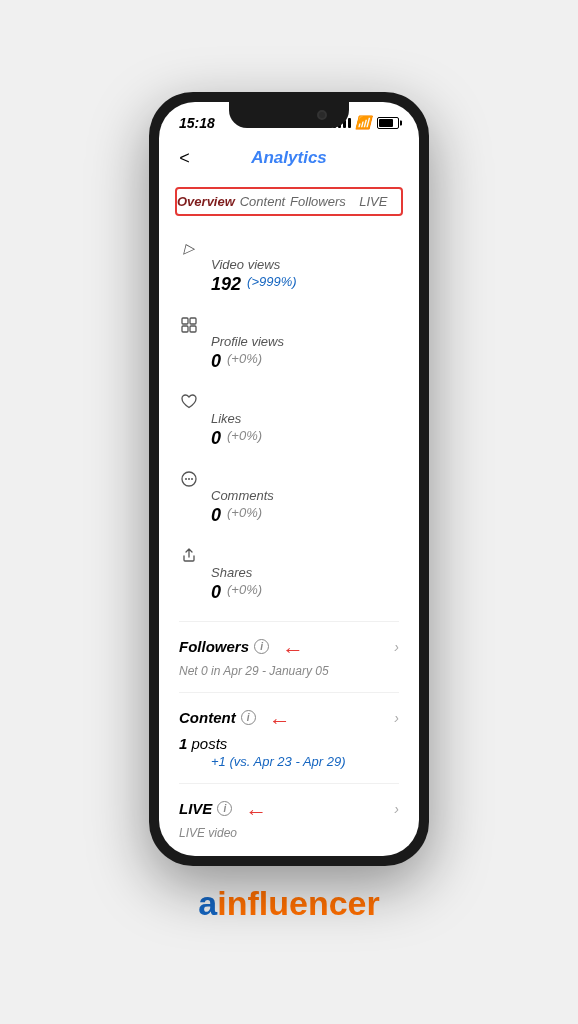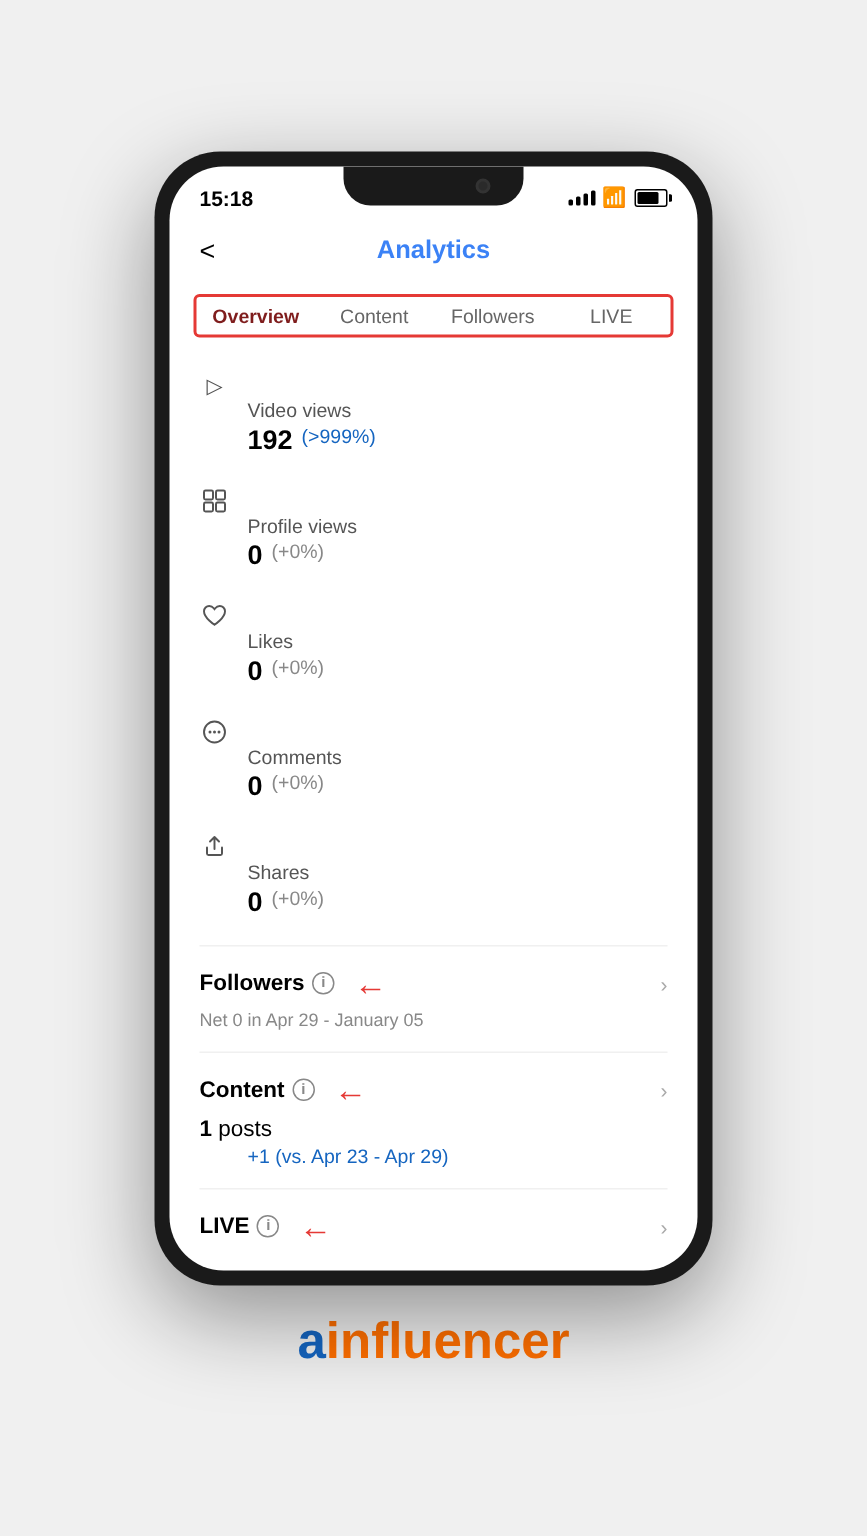--- a/index.html
+++ b/index.html
@@ -15,26 +15,27 @@
       width: 578px;
       min-height: 1024px;
       background: #f0f0f0;
       display: flex;
       flex-direction: column;
       align-items: center;
       justify-content: center;
       padding: 20px 0 30px;
     }
     .phone-outer {
-      width: 372px;
+      width: 280px;
       background: #1a1a1a;
       border-radius: 44px;
       padding: 10px;
       box-shadow: 0 20px 60px rgba(0,0,0,0.4);
       position: relative;
+      font-style: italic;
     }
     .phone-inner {
       background: #ffffff;
       border-radius: 36px;
       overflow: hidden;
       position: relative;
     }
     
     .notch {
       position: absolute;
@@ -439,20 +440,21 @@
 
         <div style="position:relative; margin-bottom:4px;">
           <div class="section-row">
             <div class="section-title">
               <span>LIVE</span>
               <div class="section-info">i</div>
               <span class="red-arrow">←</span>
             </div>
             <span class="section-chevron">›</span>
           </div>
+          <div class="section-sub" style="margin-bottom:2px;">LIVE video</div>
         </div>
 
       </div>
     </div>
   </div>
 
   <div class="brand-footer">
     <div class="brand-text">
       <span class="brand-a">a</span><span class="brand-rest">influencer</span>
     </div>

